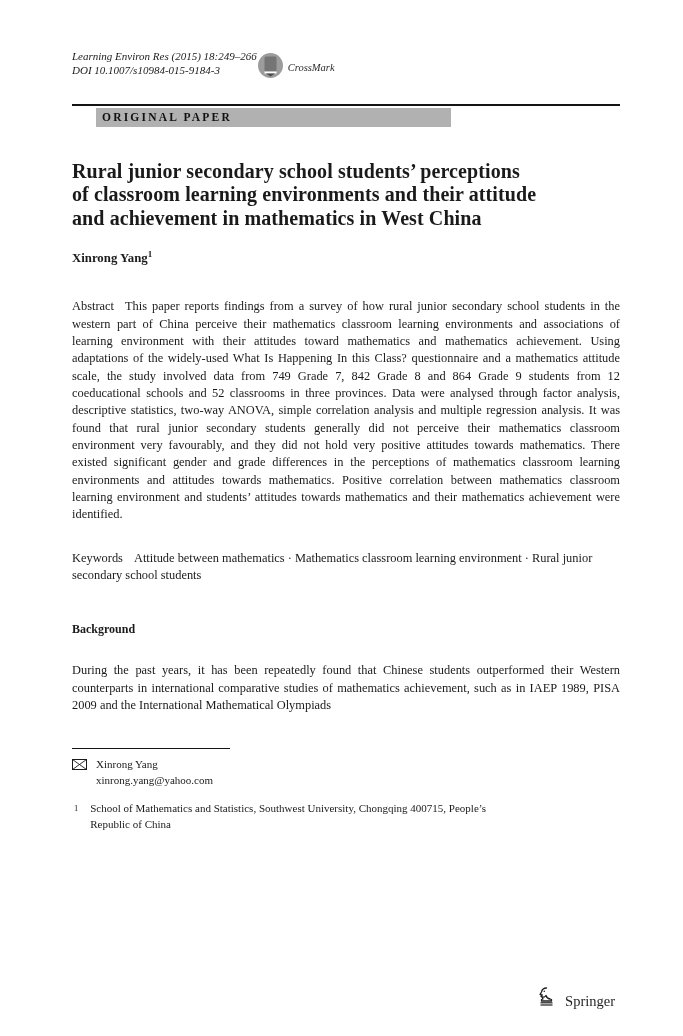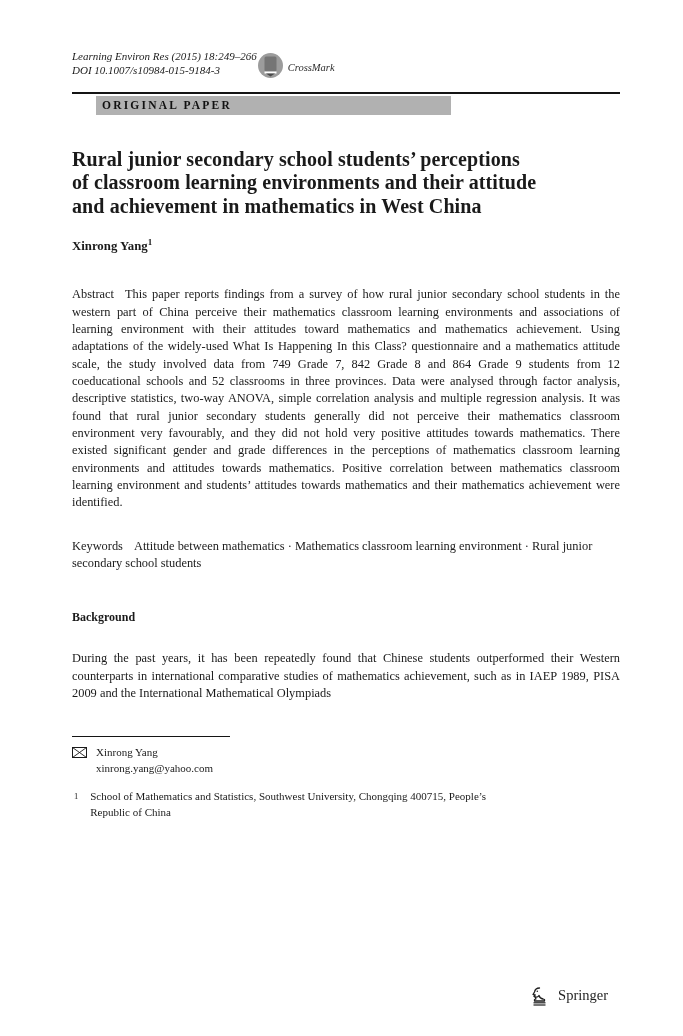--- a/index.html
+++ b/index.html
@@ -34,21 +34,21 @@
     gap: 4px;
     margin-top: 2px;
     margin-right: -2px;
   }
   .crossmark-label {
     font-size: 10.5px;
     color: #2b2b2b;
   }
   
   .bar-row {
-    margin-top: 9px;
+    margin-top: 21px;
     border-top: 2.5px solid #141414;
     padding-top: 1.5px;
     padding-left: 24px;
   }
   .type-bar {
     width: 355px;
     height: 19px;
     background: #b1b1b1;
     font-size: 11.5px;
     letter-spacing: 2.2px;
@@ -144,24 +144,24 @@
     vertical-align: top;
     margin-left: 2px;
   }
   .affiliation-text {
     max-width: 402px;
     line-height: 15.5px;
   }
   
   .springer {
     position: absolute;
-    right: 75px;
+    right: 68px;
     bottom: 26px;
     display: flex;
-    align-items: flex-start;
+    align-items: flex-end;
     gap: 10px;
   }
   .springer-label {
     font-size: 14.5px;
     color: #1f1f1f;
   }
 </style>
 </head>
 <body>
 

